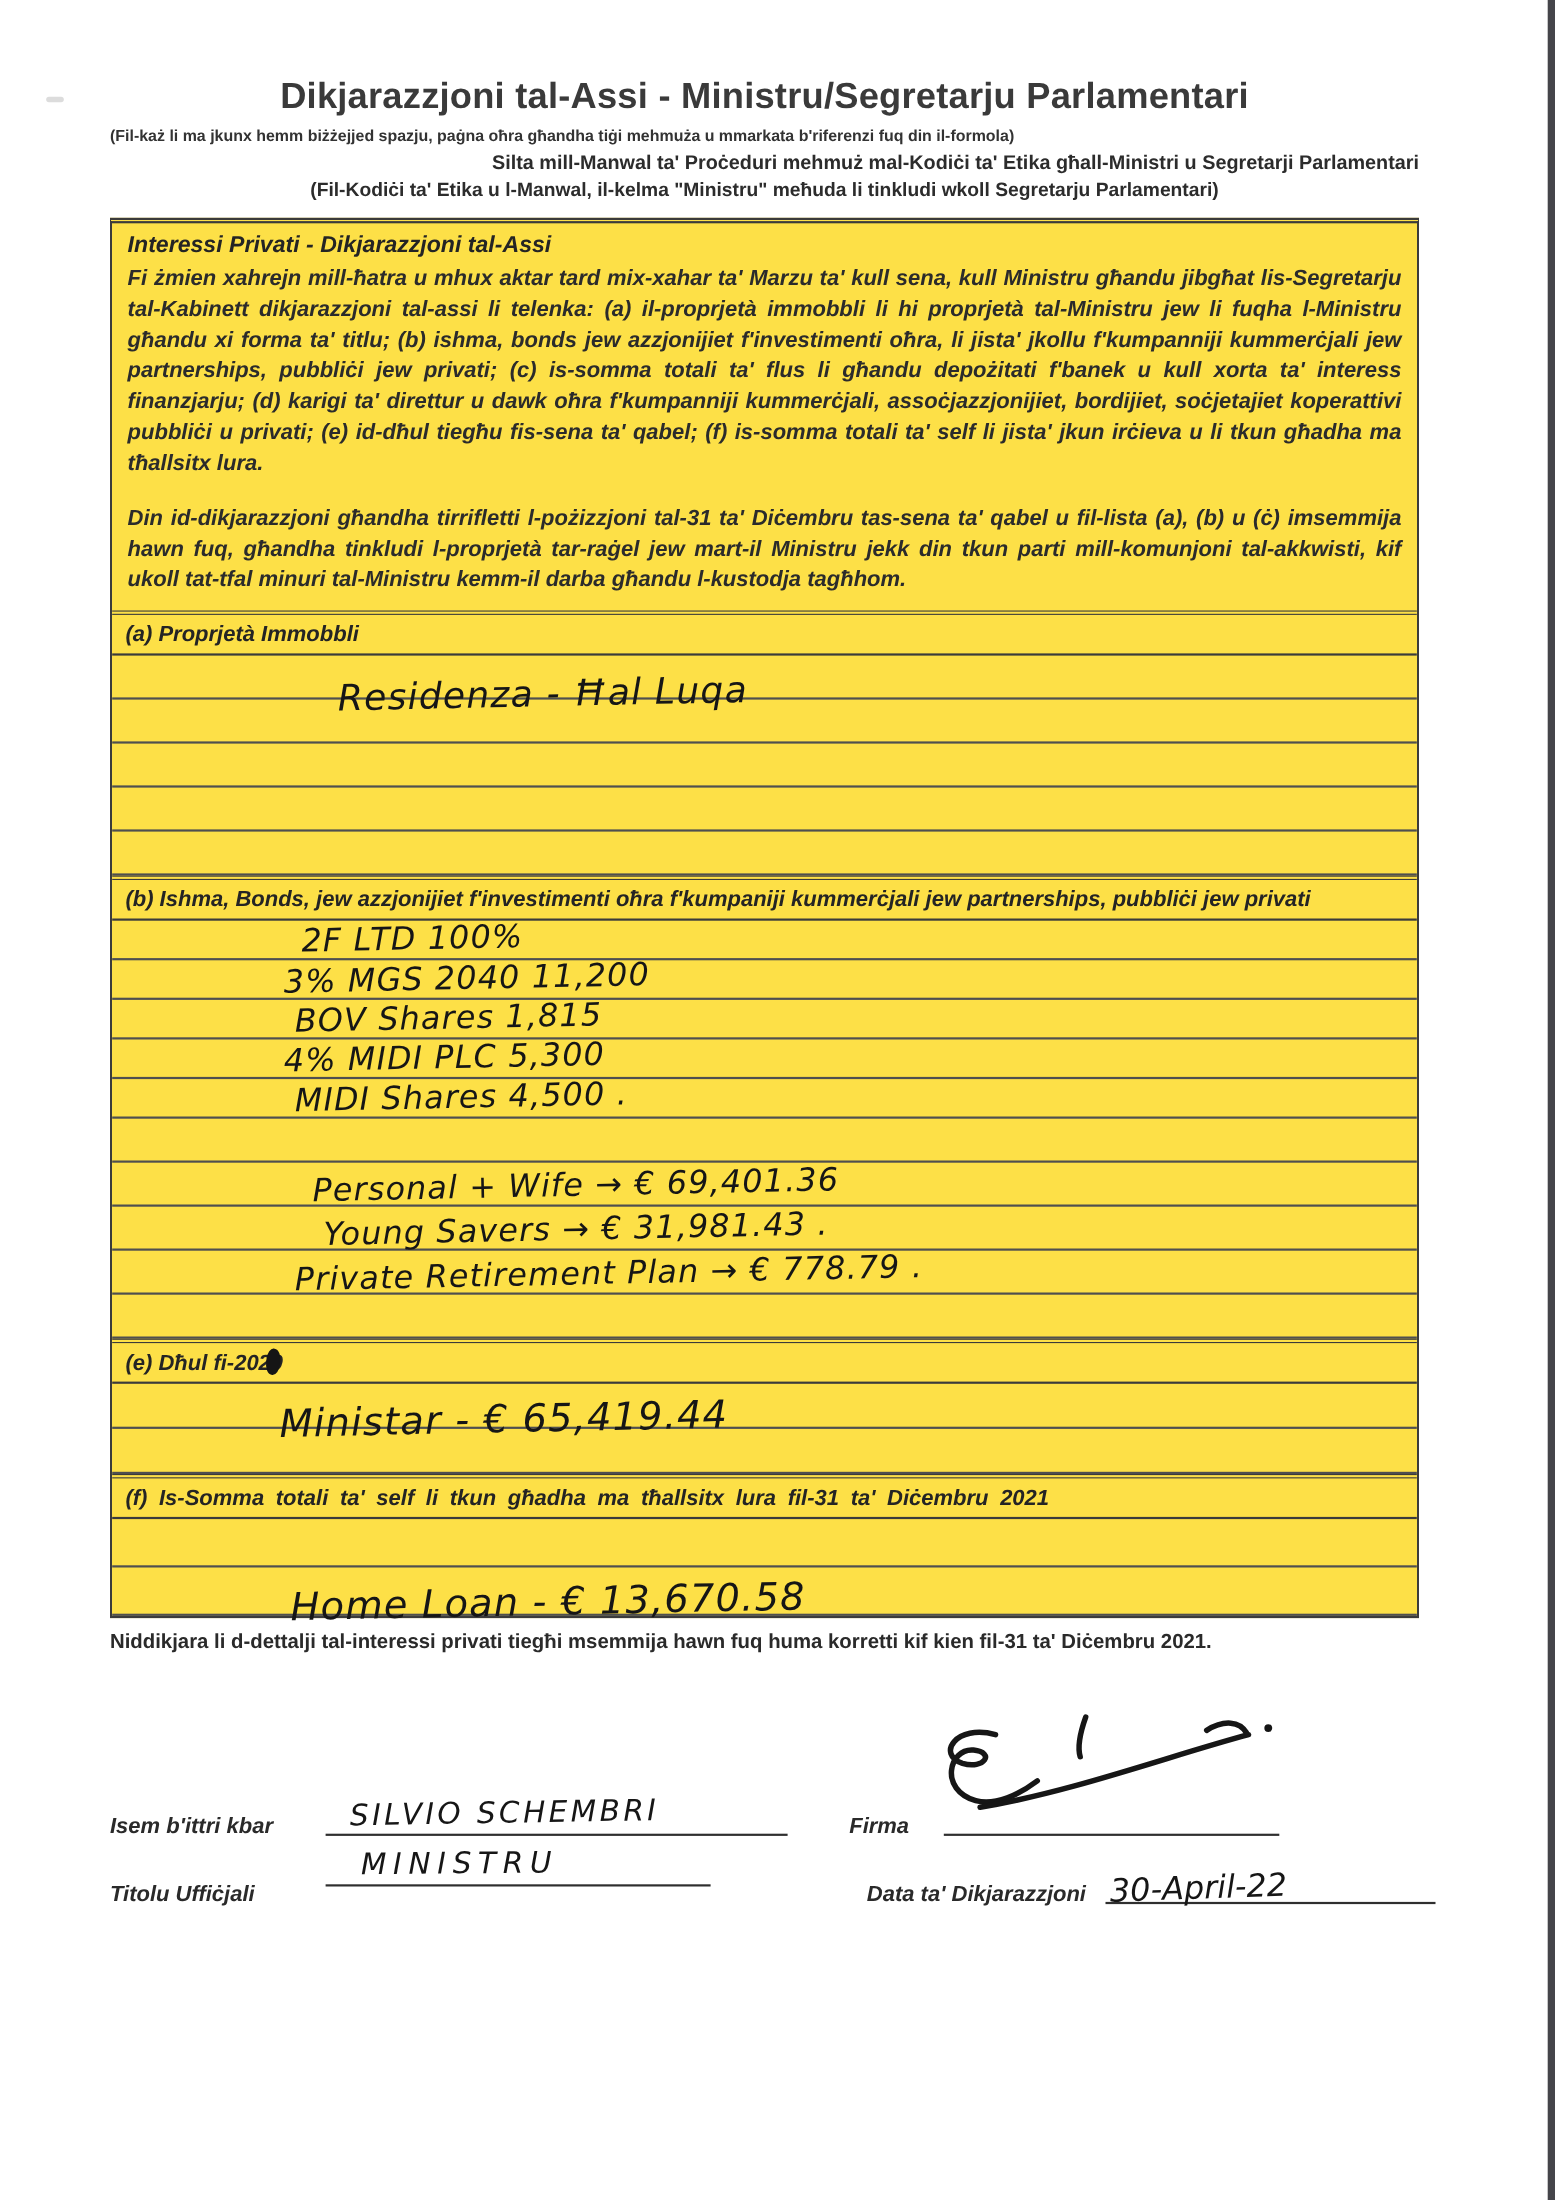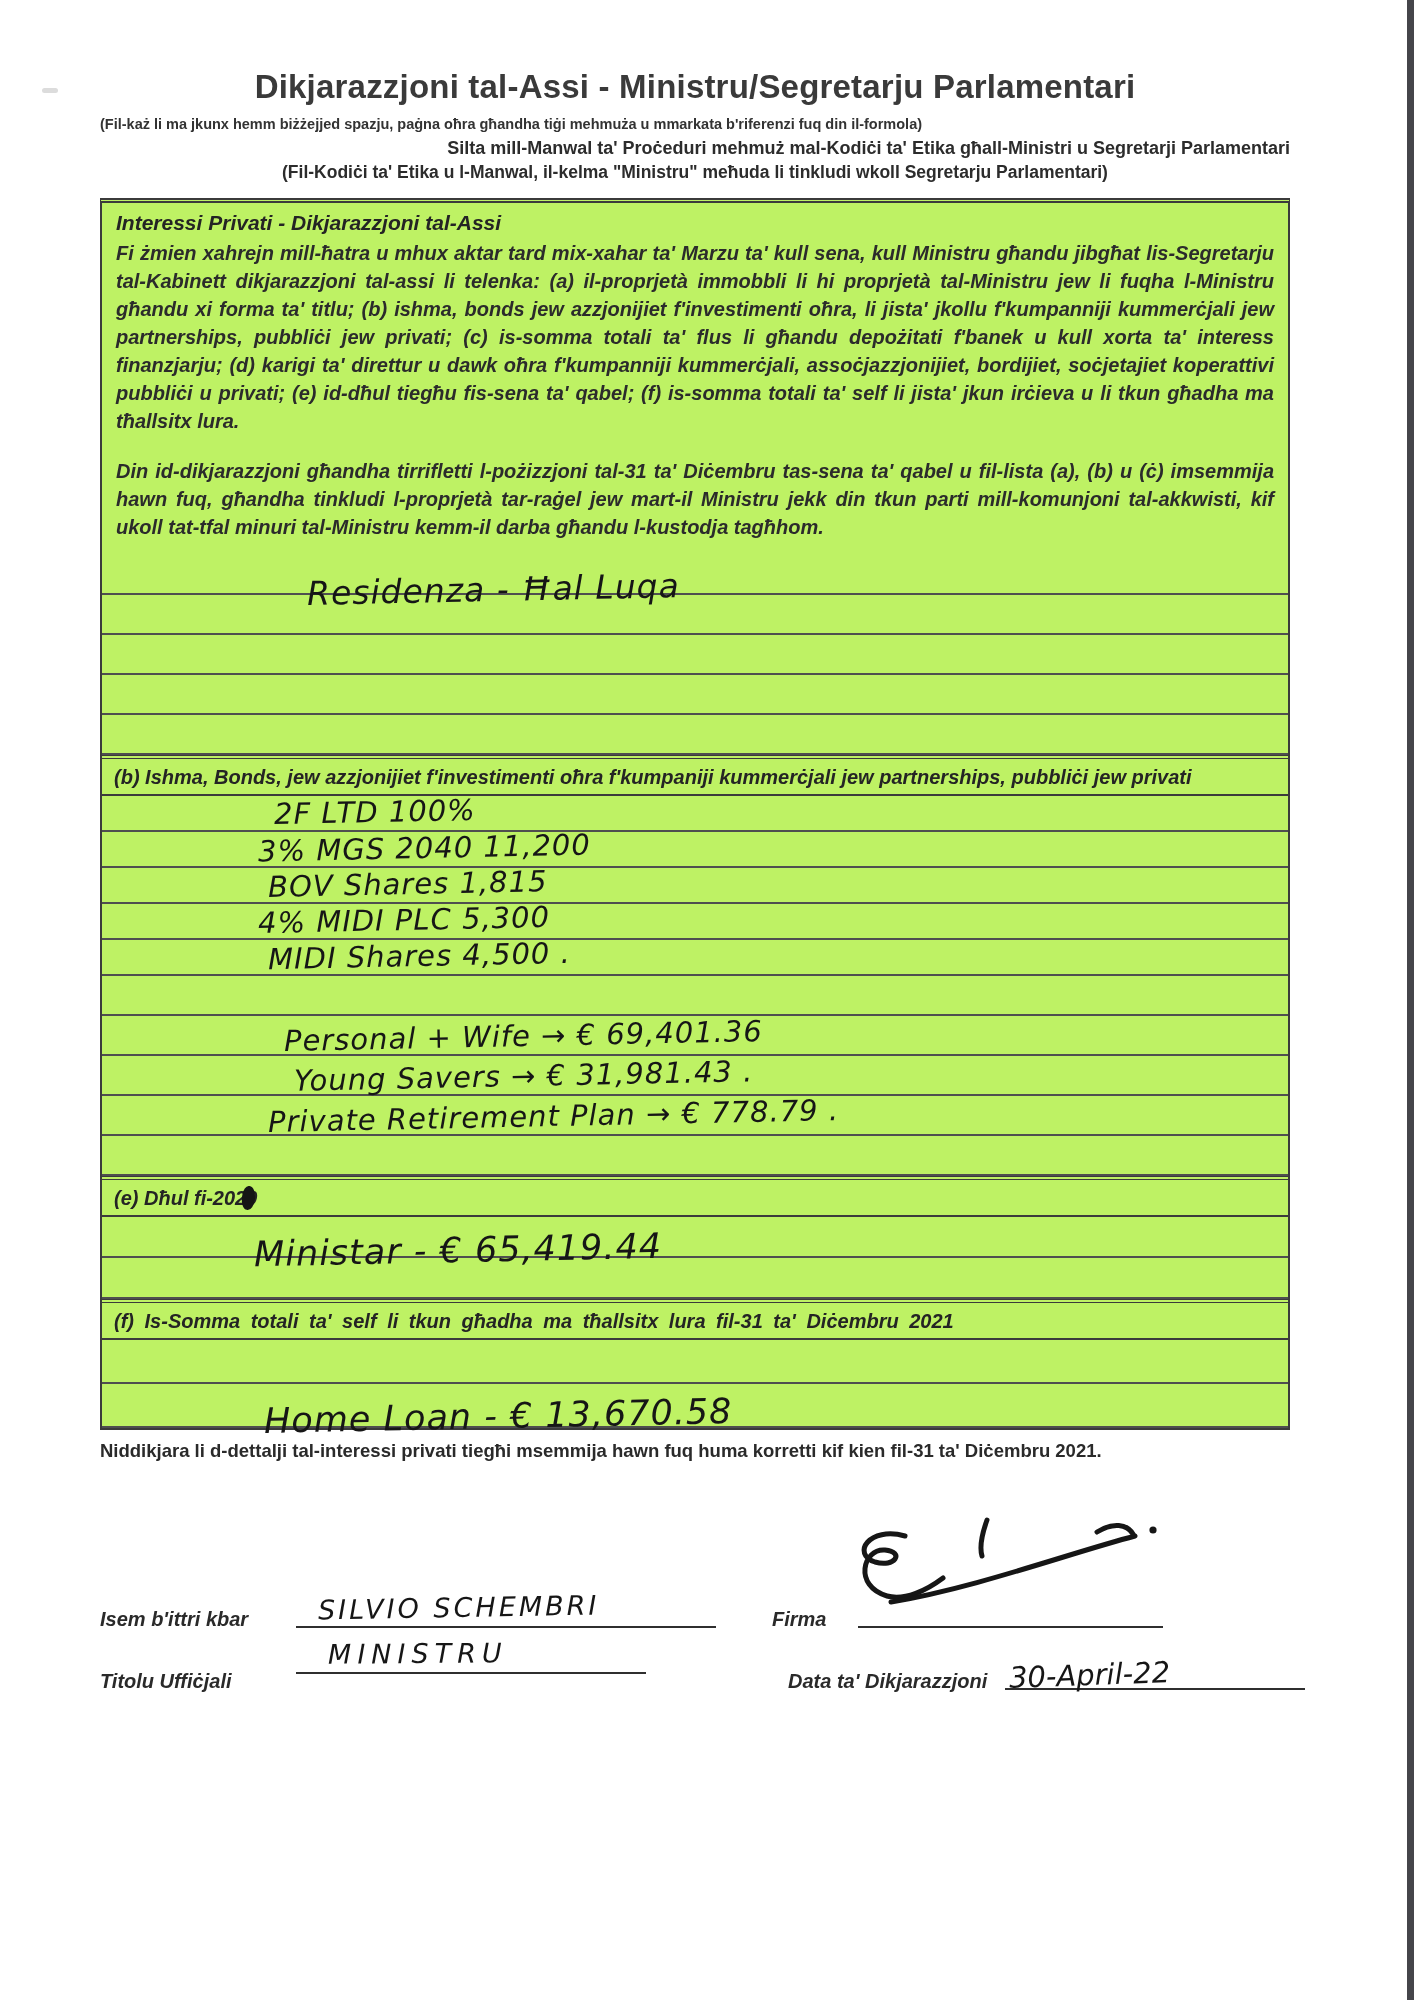--- a/index.html
+++ b/index.html
@@ -9,21 +9,21 @@
   }
   .edge-strip { position:absolute; right:0; top:0; width:7px; height:2000px; background:#45454a; }
   .speck { position:absolute; left:42px; top:88px; width:16px; height:5px; background:#dcdcdc; border-radius:3px; }
   .doc { position:absolute; left:100px; top:52px; width:1190px; }
 
   h1.title { font-size:33px; font-weight:bold; color:#3a3a3a; text-align:center; margin:16px 30px 10px; letter-spacing:.2px; }
   .note { font-size:14.5px; font-weight:bold; color:#333; text-align:left; margin:4px 0 6px; }
   .source { font-size:18px; color:#2c2c2c; text-align:right; margin:2px 0; font-weight:bold; }
   .source-note { font-size:17.5px; color:#2c2c2c; text-align:center; margin:3px 0 15px; font-weight:bold; }
 
-  .form-box { border:2.5px solid #3b3b3b; border-top:5px double #3b3b3b; background:#bef264; }
+  .form-box { border:2.5px solid #3b3b3b; border-top:5px double #3b3b3b; background:#fde047; }
   .intro { padding:8px 14px 6px; }
   .intro-heading { font-size:21px; font-weight:bold; font-style:italic; color:#242424; margin-bottom:4px; }
   .intro p { font-size:20px; line-height:28px; font-weight:bold; font-style:italic; color:#2b2b2b; text-align:justify; margin:0 0 10px; }
   .intro p.second { margin:22px 0 8px; }
 
   .section { position:relative; }
   .section-label { font-size:20px; font-weight:bold; font-style:italic; color:#242424;
     padding:5px 12px 4px; border-top:4px double #3b3b3b; border-bottom:2px solid #3b3b3b; line-height:26px; }
   .wide { word-spacing:5px; }
   .rule-row { position:relative; height:38px; border-bottom:2px solid #4f4f4f; }
@@ -69,20 +69,21 @@
 
     <div class="form-box">
 
       <div class="intro">
         <div class="intro-heading">Interessi Privati - Dikjarazzjoni tal-Assi</div>
         <p>Fi żmien xahrejn mill-ħatra u mhux aktar tard mix-xahar ta' Marzu ta' kull sena, kull Ministru għandu jibgħat lis-Segretarju tal-Kabinett dikjarazzjoni tal-assi li telenka: (a) il-proprjetà immobbli li hi proprjetà tal-Ministru jew li fuqha l-Ministru għandu xi forma ta' titlu; (b) ishma, bonds jew azzjonijiet f'investimenti oħra, li jista' jkollu f'kumpanniji kummerċjali jew partnerships, pubbliċi jew privati; (c) is-somma totali ta' flus li għandu depożitati f'banek u kull xorta ta' interess finanzjarju; (d) karigi ta' direttur u dawk oħra f'kumpanniji kummerċjali, assoċjazzjonijiet, bordijiet, soċjetajiet koperattivi pubbliċi u privati; (e) id-dħul tiegħu fis-sena ta' qabel; (f) is-somma totali ta' self li jista' jkun irċieva u li tkun għadha ma tħallsitx lura.</p>
         <p class="second">Din id-dikjarazzjoni għandha tirrifletti l-pożizzjoni tal-31 ta' Diċembru tas-sena ta' qabel u fil-lista (a), (b) u (ċ) imsemmija hawn fuq, għandha tinkludi l-proprjetà tar-raġel jew mart-il Ministru jekk din tkun parti mill-komunjoni tal-akkwisti, kif ukoll tat-tfal minuri tal-Ministru kemm-il darba għandu l-kustodja tagħhom.</p>
       </div>
 
       <div class="section">
+        <div class="section-label">(a) Proprjetà Immobbli</div>
         <div class="rule-row">
           <span class="hw hw-a" style="left:205px; bottom:-16px;">Residenza  -  Ħal Luqa</span>
         </div>
         <div class="rule-row"></div>
         <div class="rule-row"></div>
         <div class="rule-row"></div>
         <div class="rule-row"></div>
       </div>
 
       <div class="section">

